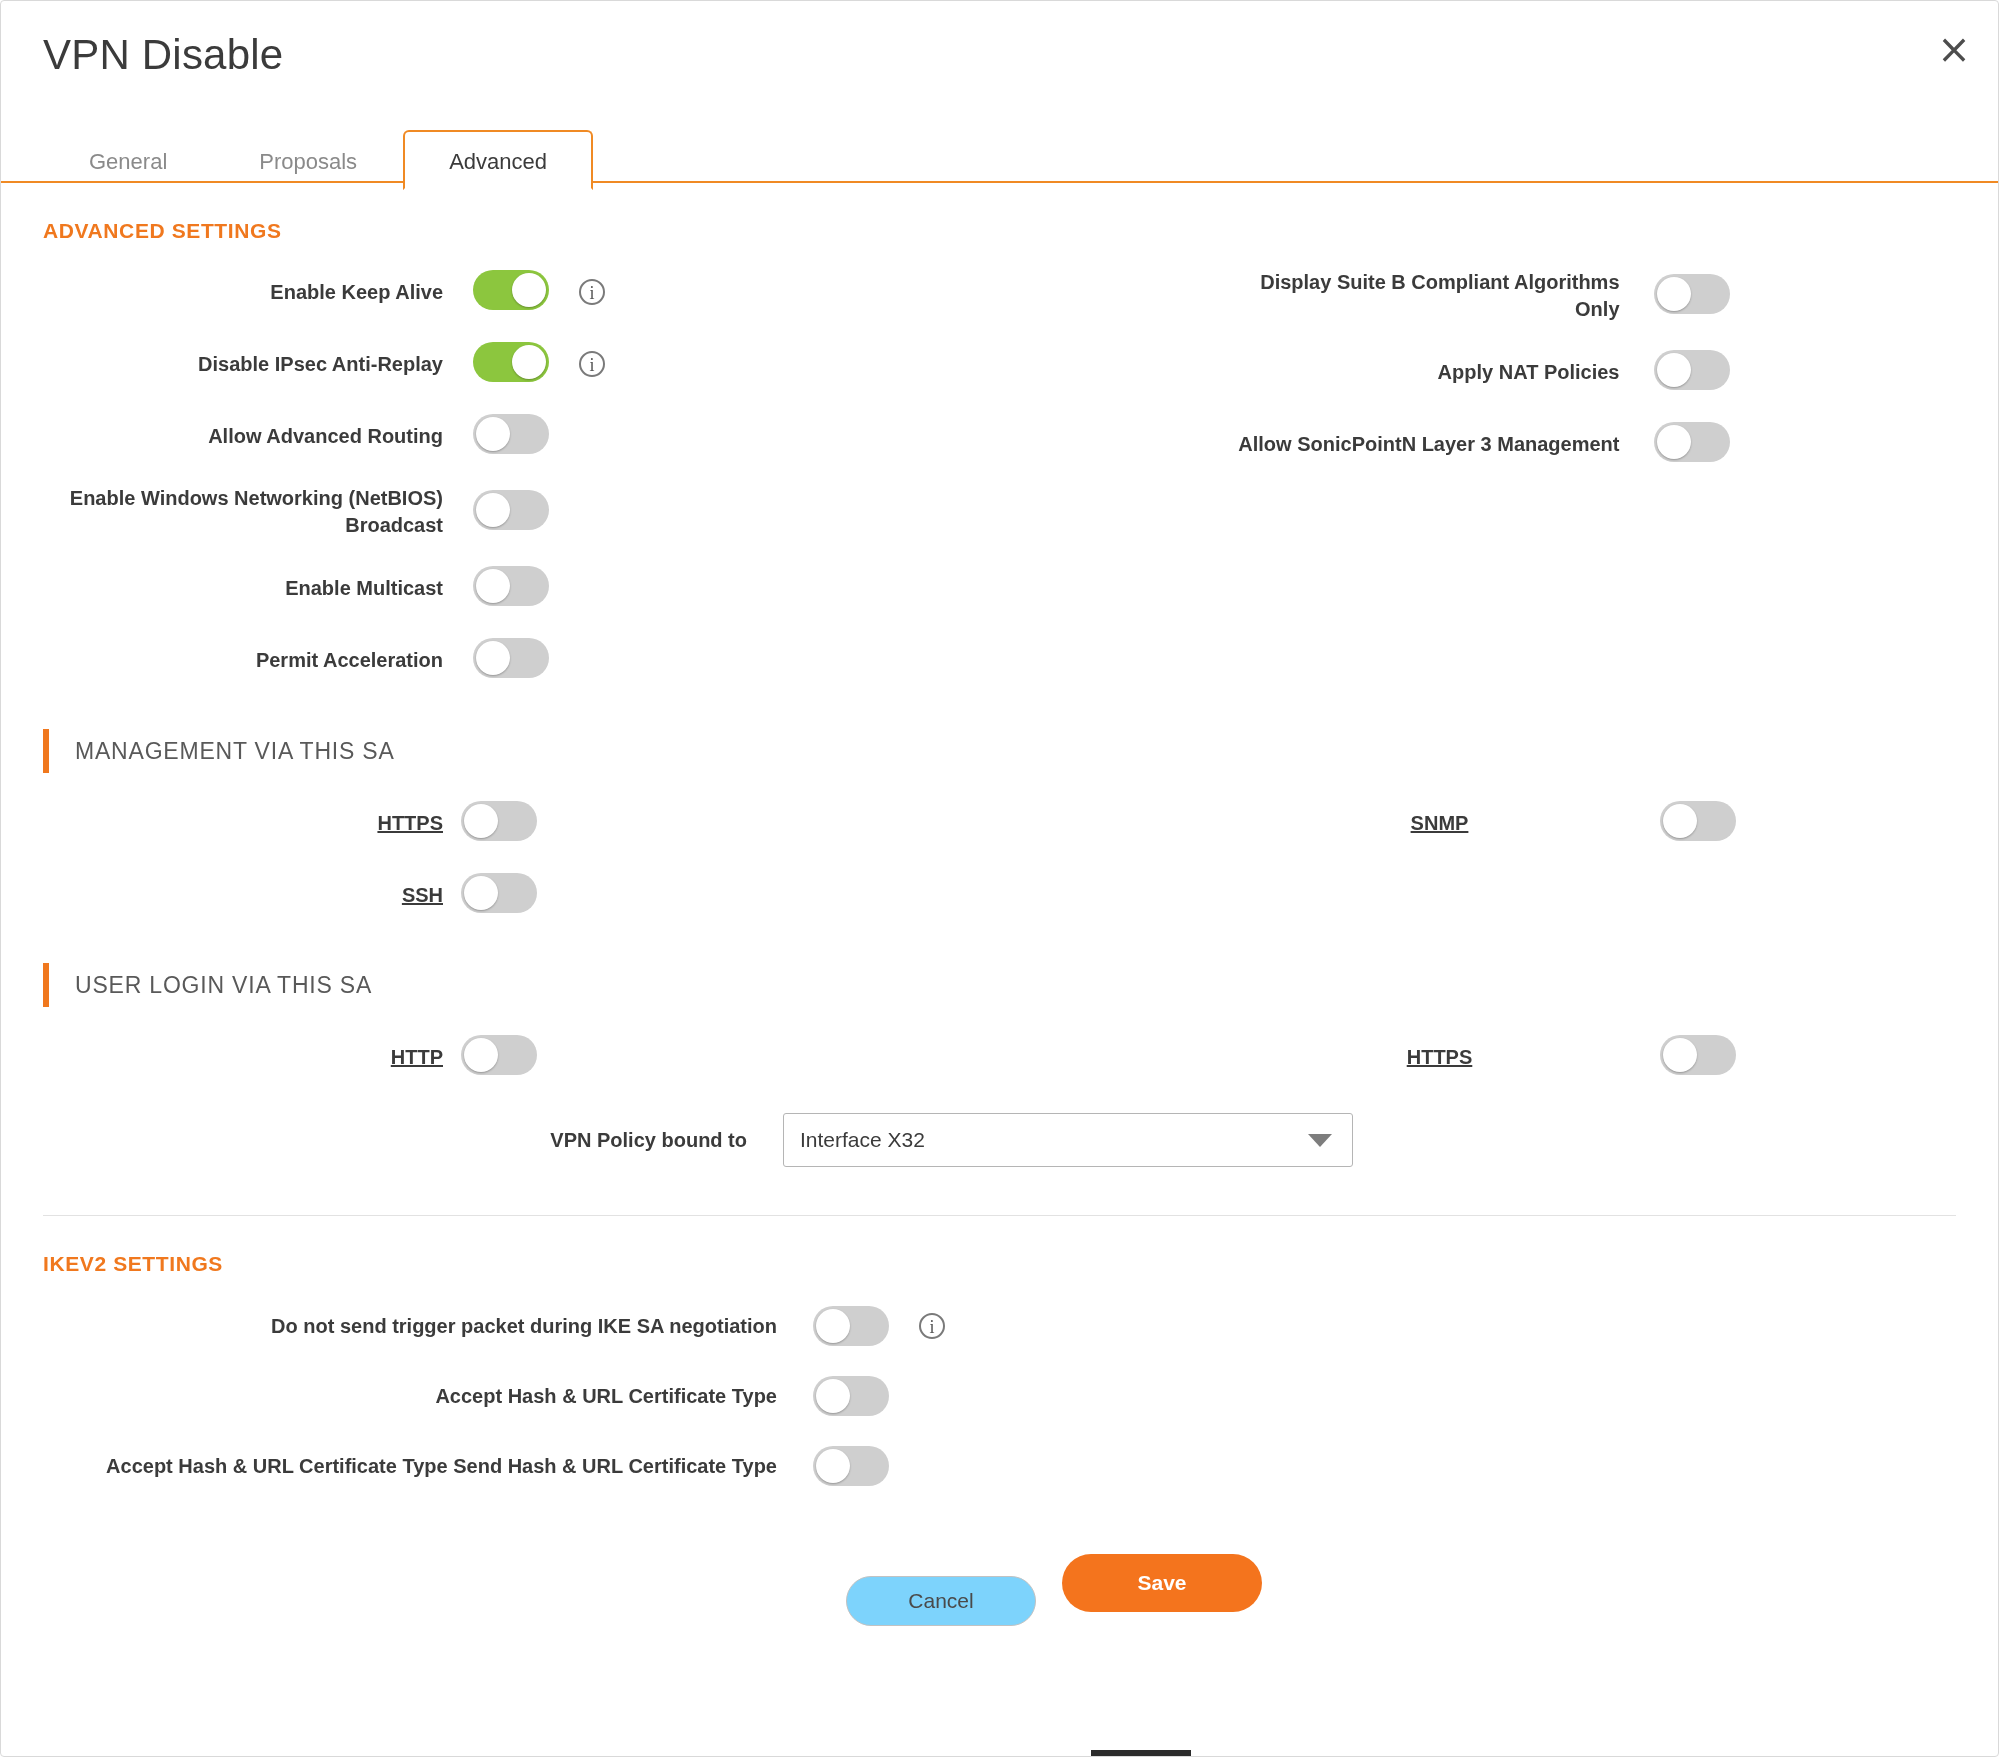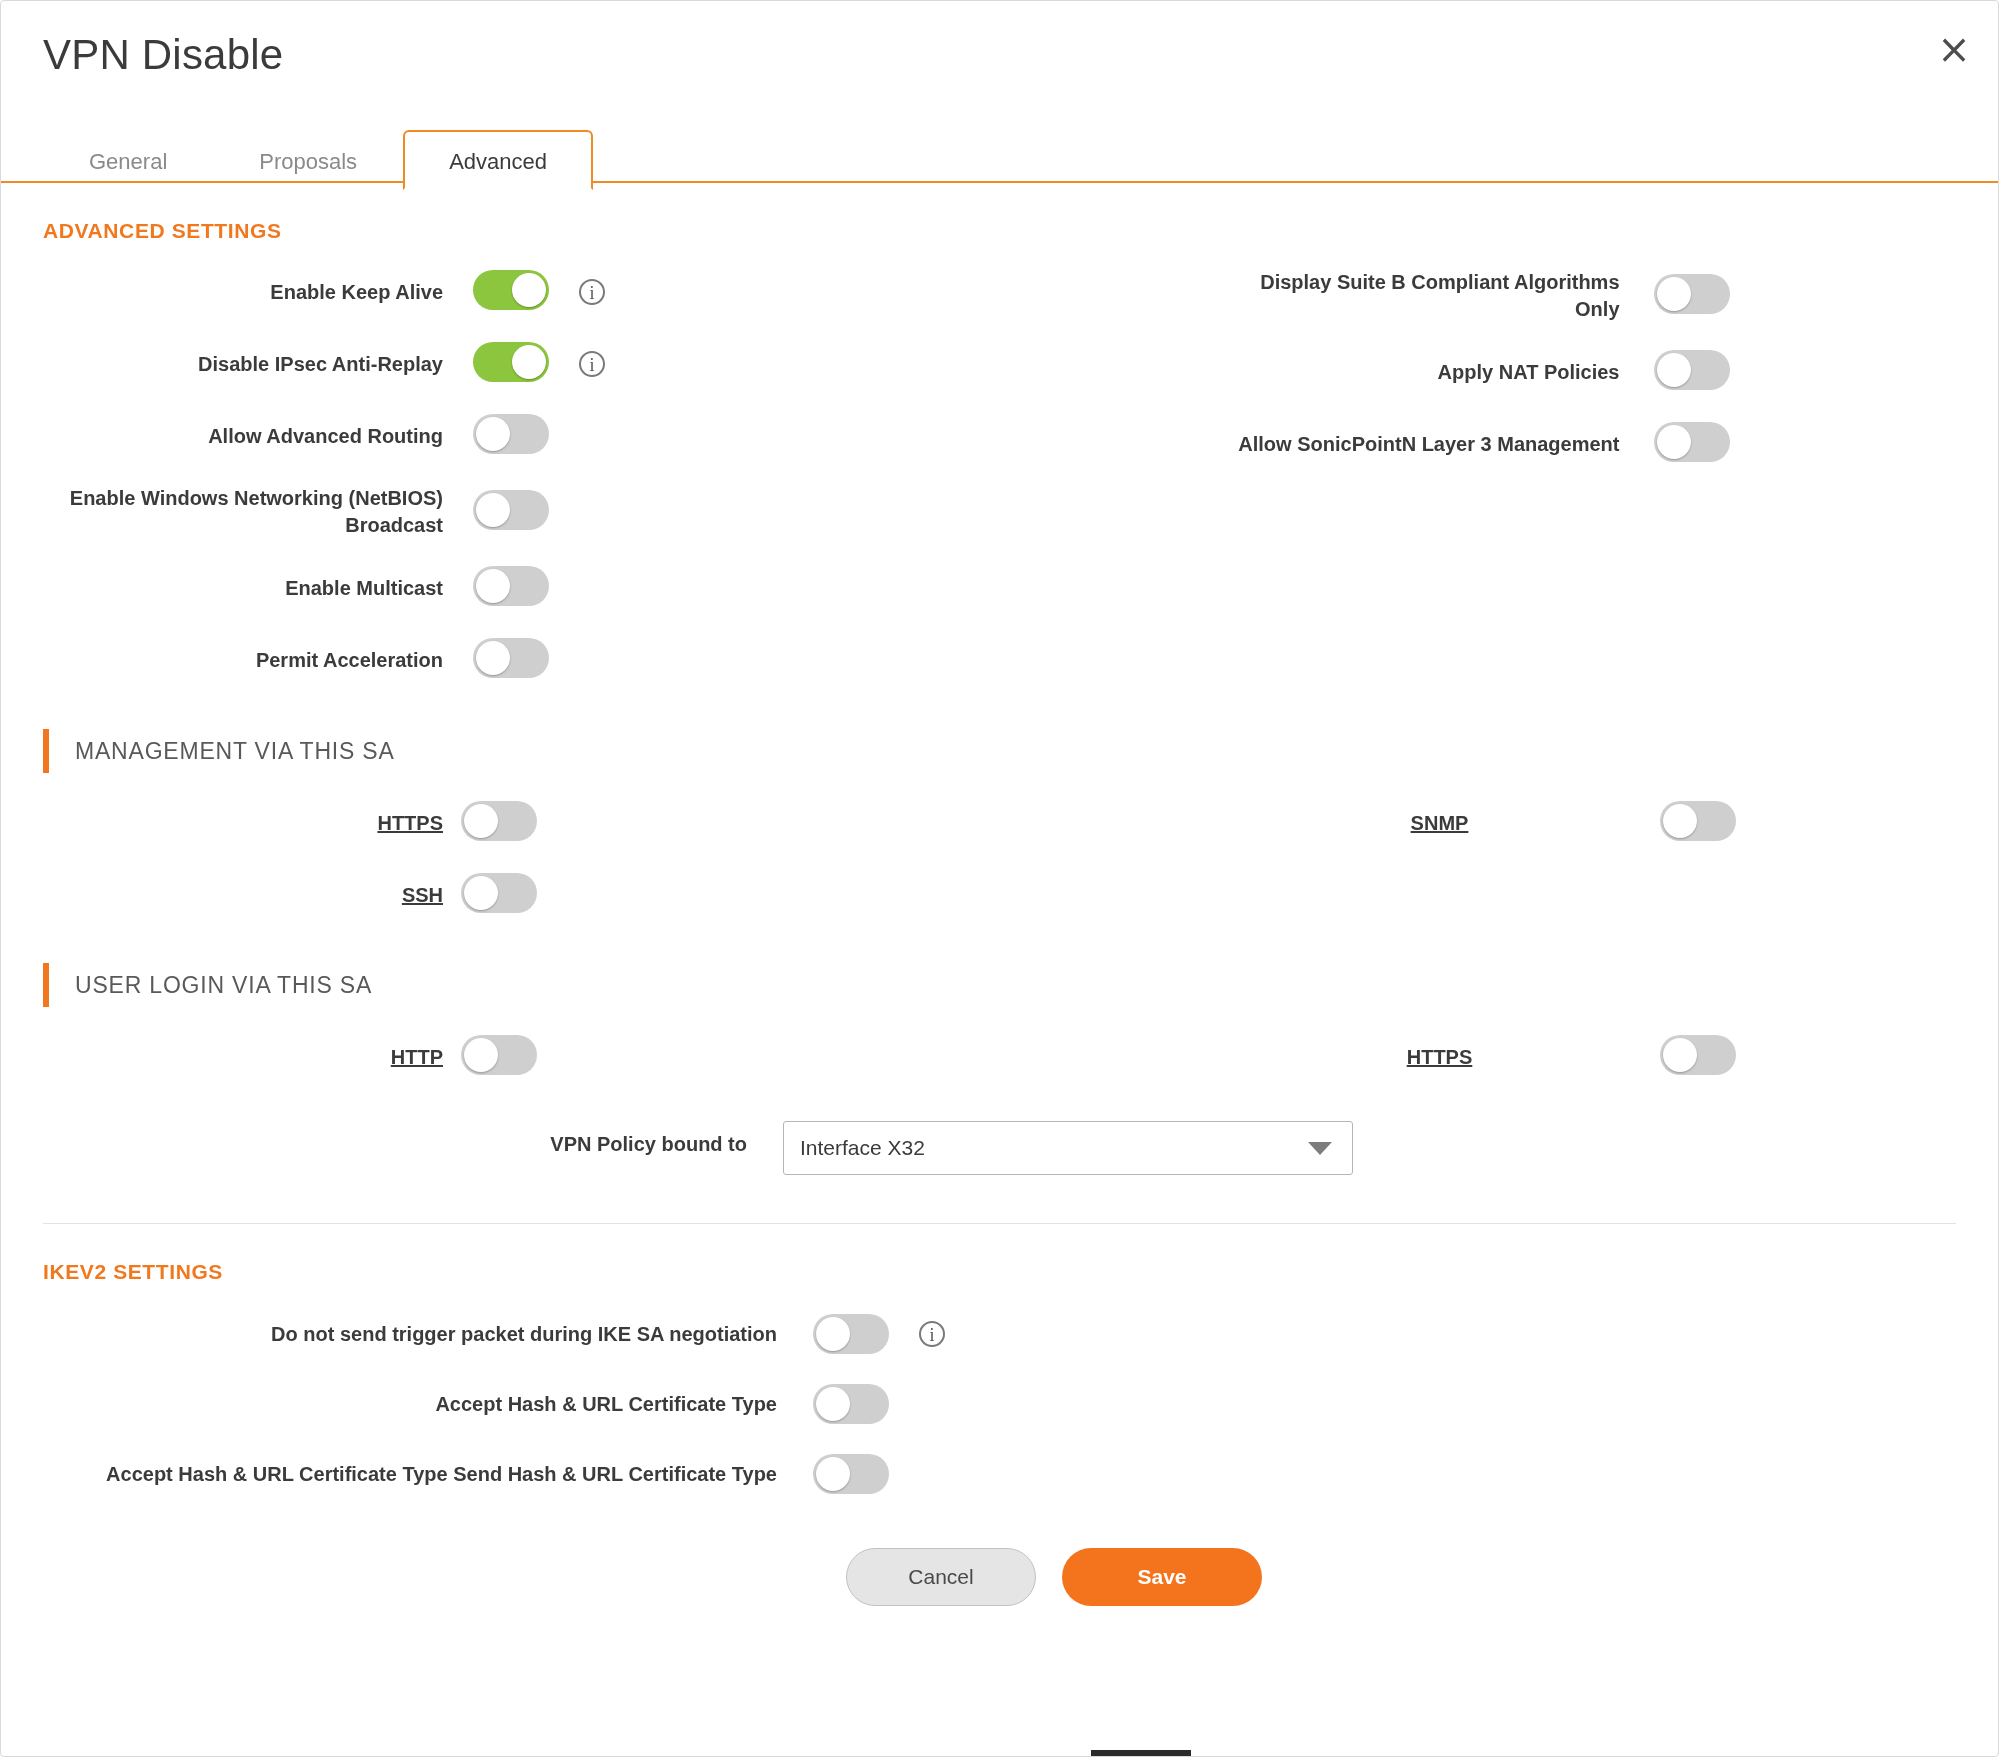--- a/index.html
+++ b/index.html
@@ -175,21 +175,20 @@
     border: 1px solid #b5b5b5;
     border-radius: 3px;
     background: #ffffff;
     display: flex;
     align-items: center;
     padding: 0 16px;
     font-size: 21px;
     color: #3b3b3b;
     position: relative;
     cursor: pointer;
-    margin-top: 8px;
   }
   .select .arrow {
     position: absolute;
     right: 20px;
     width: 0; height: 0;
     border-left: 12px solid transparent;
     border-right: 12px solid transparent;
     border-top: 13px solid #7d7d7d;
   }
   .divider {
@@ -214,27 +213,28 @@
     line-height: 1.35;
   }
   
   .buttons {
     display: flex;
     align-items: center;
     margin-top: 54px;
     padding-left: 845px;
   }
   .btn-cancel {
-    width: 190px; height: 58px;
+    width: 190px; height: 50px;
     border: 1px solid #c2c2c2;
     border-radius: 29px;
-    background: #e5e5e5;
+    background: #7dd3fc;
     color: #4a4a4a;
     font-size: 21px;
     cursor: pointer;
+    margin-top: 36px;
   }
   .btn-save {
     width: 200px; height: 58px;
     border: none;
     border-radius: 29px;
     background: #f4741d;
     color: #ffffff;
     font-size: 21px;
     font-weight: bold;
     margin-left: 26px;

